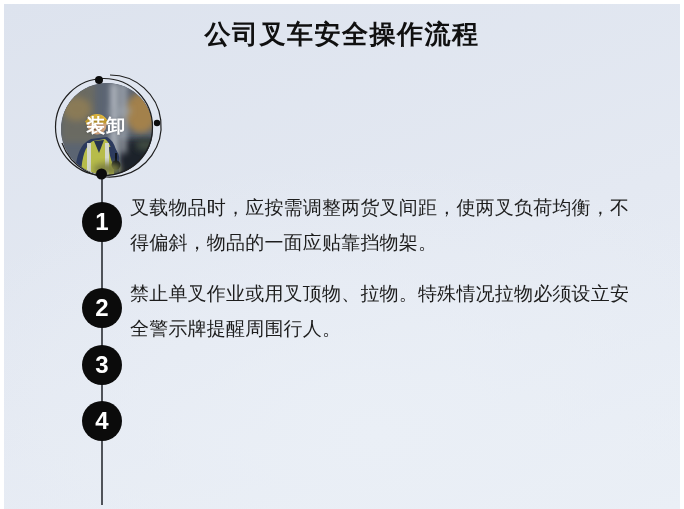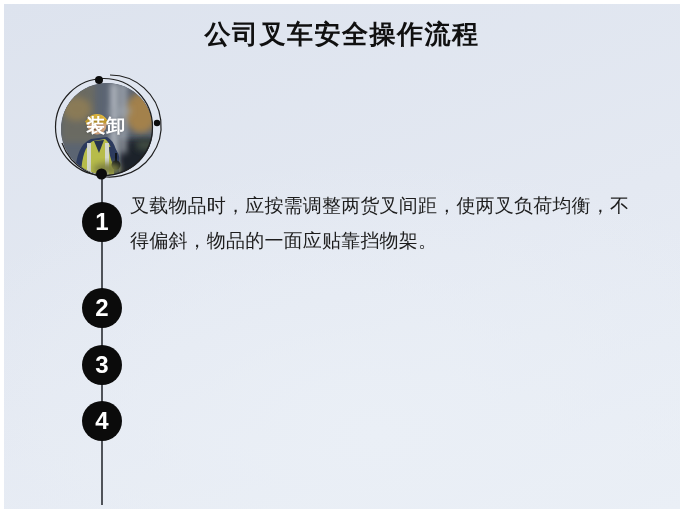--- a/index.html
+++ b/index.html
@@ -34,21 +34,20 @@
     position:absolute;left:82px;width:40px;height:40px;border-radius:50%;
     background:var(--badge-bg,#0b0b0b);color:var(--badge-text,#ffffff);
     display:flex;align-items:center;justify-content:center;
     font-size:24px;font-weight:800;z-index:3;
   }
   .step-text{
     position:absolute;left:130px;width:525px;
     font-size:19px;line-height:35px;font-weight:500;
     color:var(--text-color,#1d1d1d);white-space:pre-line;z-index:2;
     letter-spacing:0.2px;
-    font-family:Liberation Mono, monospace;
   }
 </style>
 </head>
 <body>
 
 <div class="stage">
   <div class="canvas"></div>
 
   <h1 class="title">公司叉车安全操作流程</h1>
 
@@ -109,20 +108,22 @@
 
   <div class="badge" style="top:202px">
     <span>1</span>
   </div>
   <div class="step-text" style="top:190px">叉载物品时，应按需调整两货叉间距，使两叉负荷均衡，不
 得偏斜，物品的一面应贴靠挡物架。</div>
 
   <div class="badge" style="top:288px">
     <span>2</span>
   </div>
+  <div class="step-text" style="top:276px">禁止单叉作业或用叉顶物、拉物。特殊情况拉物必须设立安
+全警示牌提醒周围行人。</div>
 
   <div class="badge" style="top:345px">
     <span>3</span>
   </div>
 
   <div class="badge" style="top:401px">
     <span>4</span>
   </div>
 </div>
 

